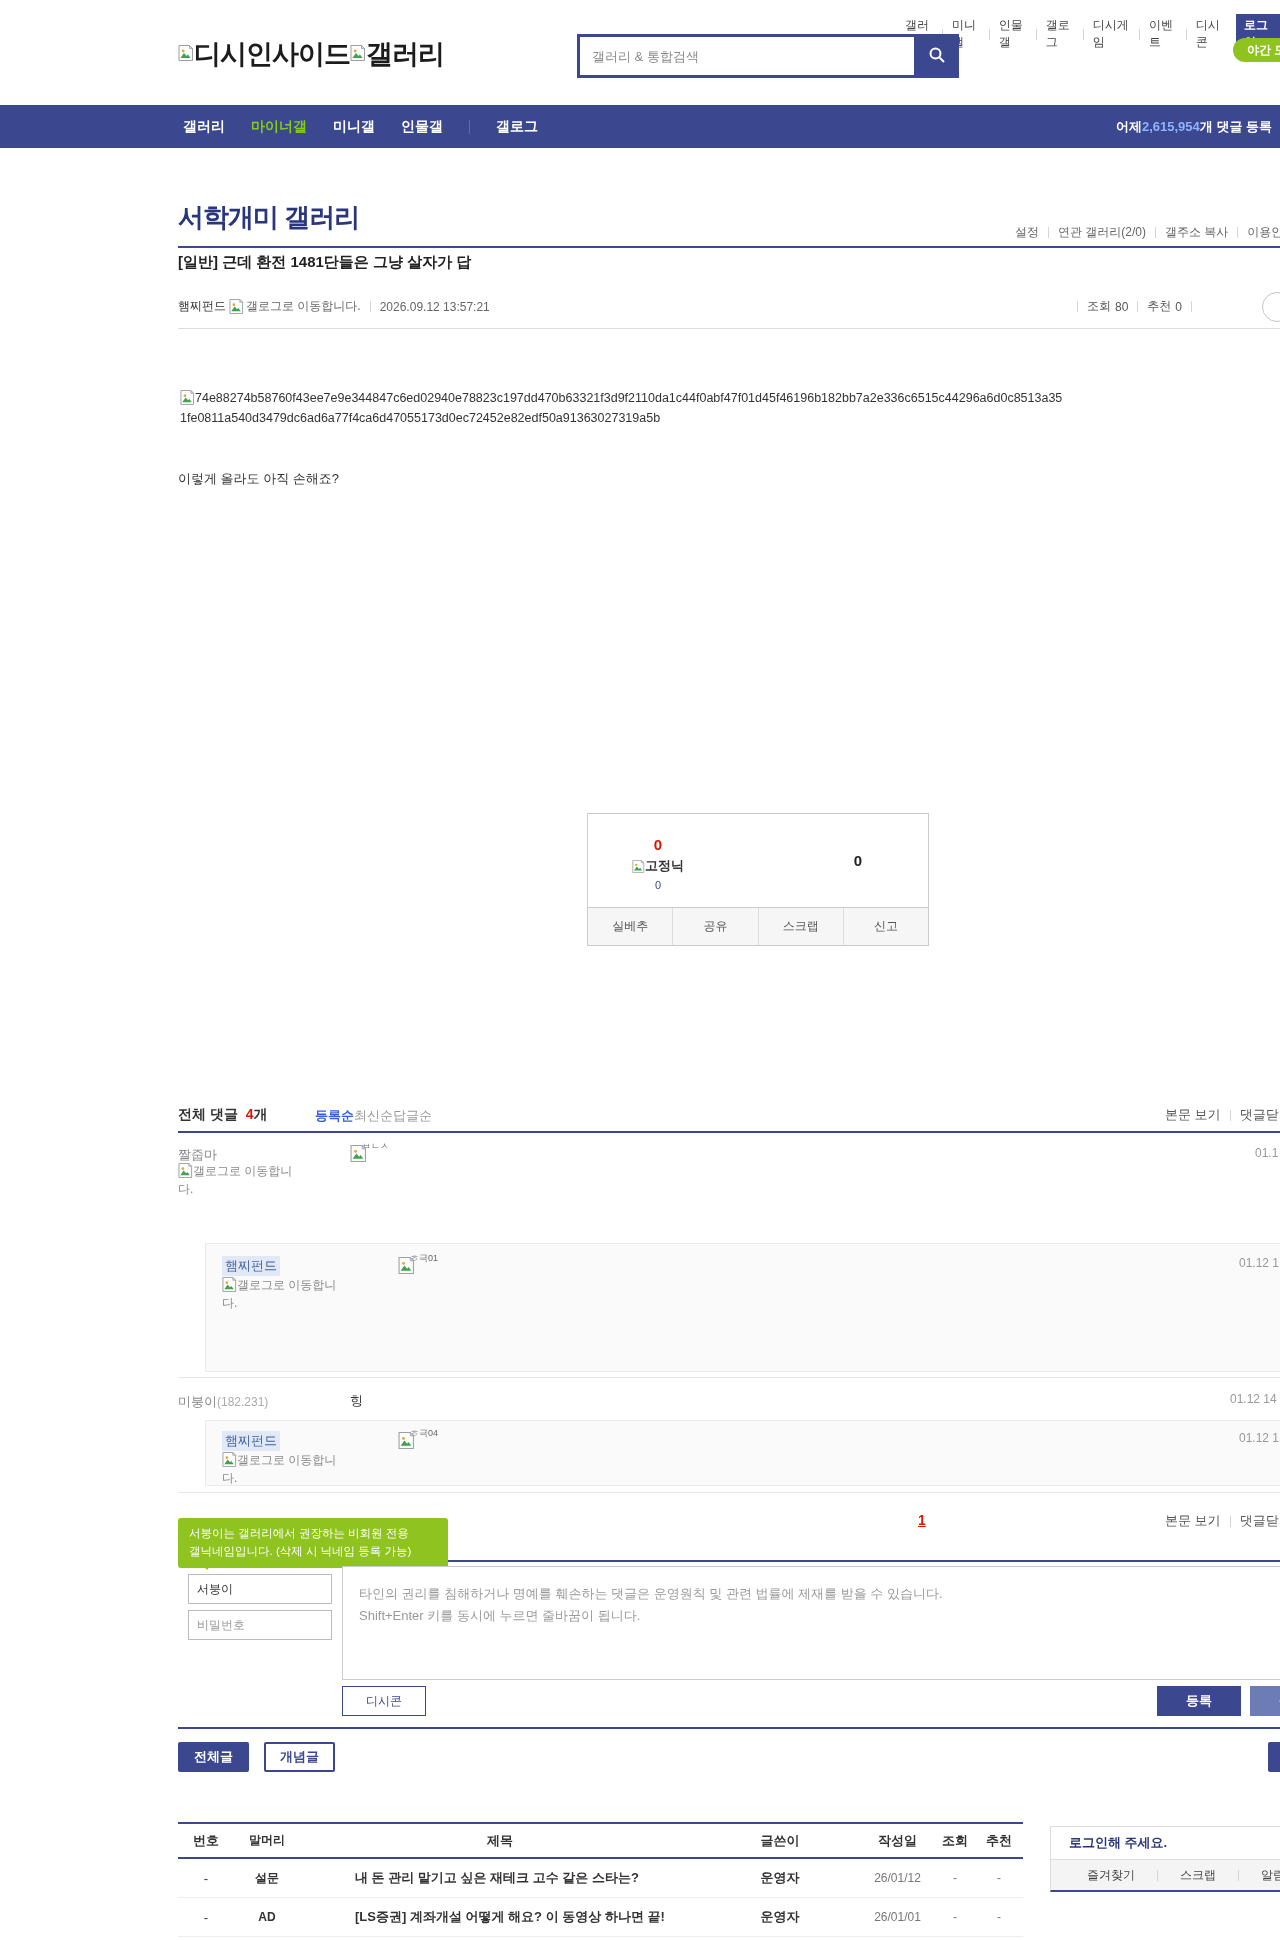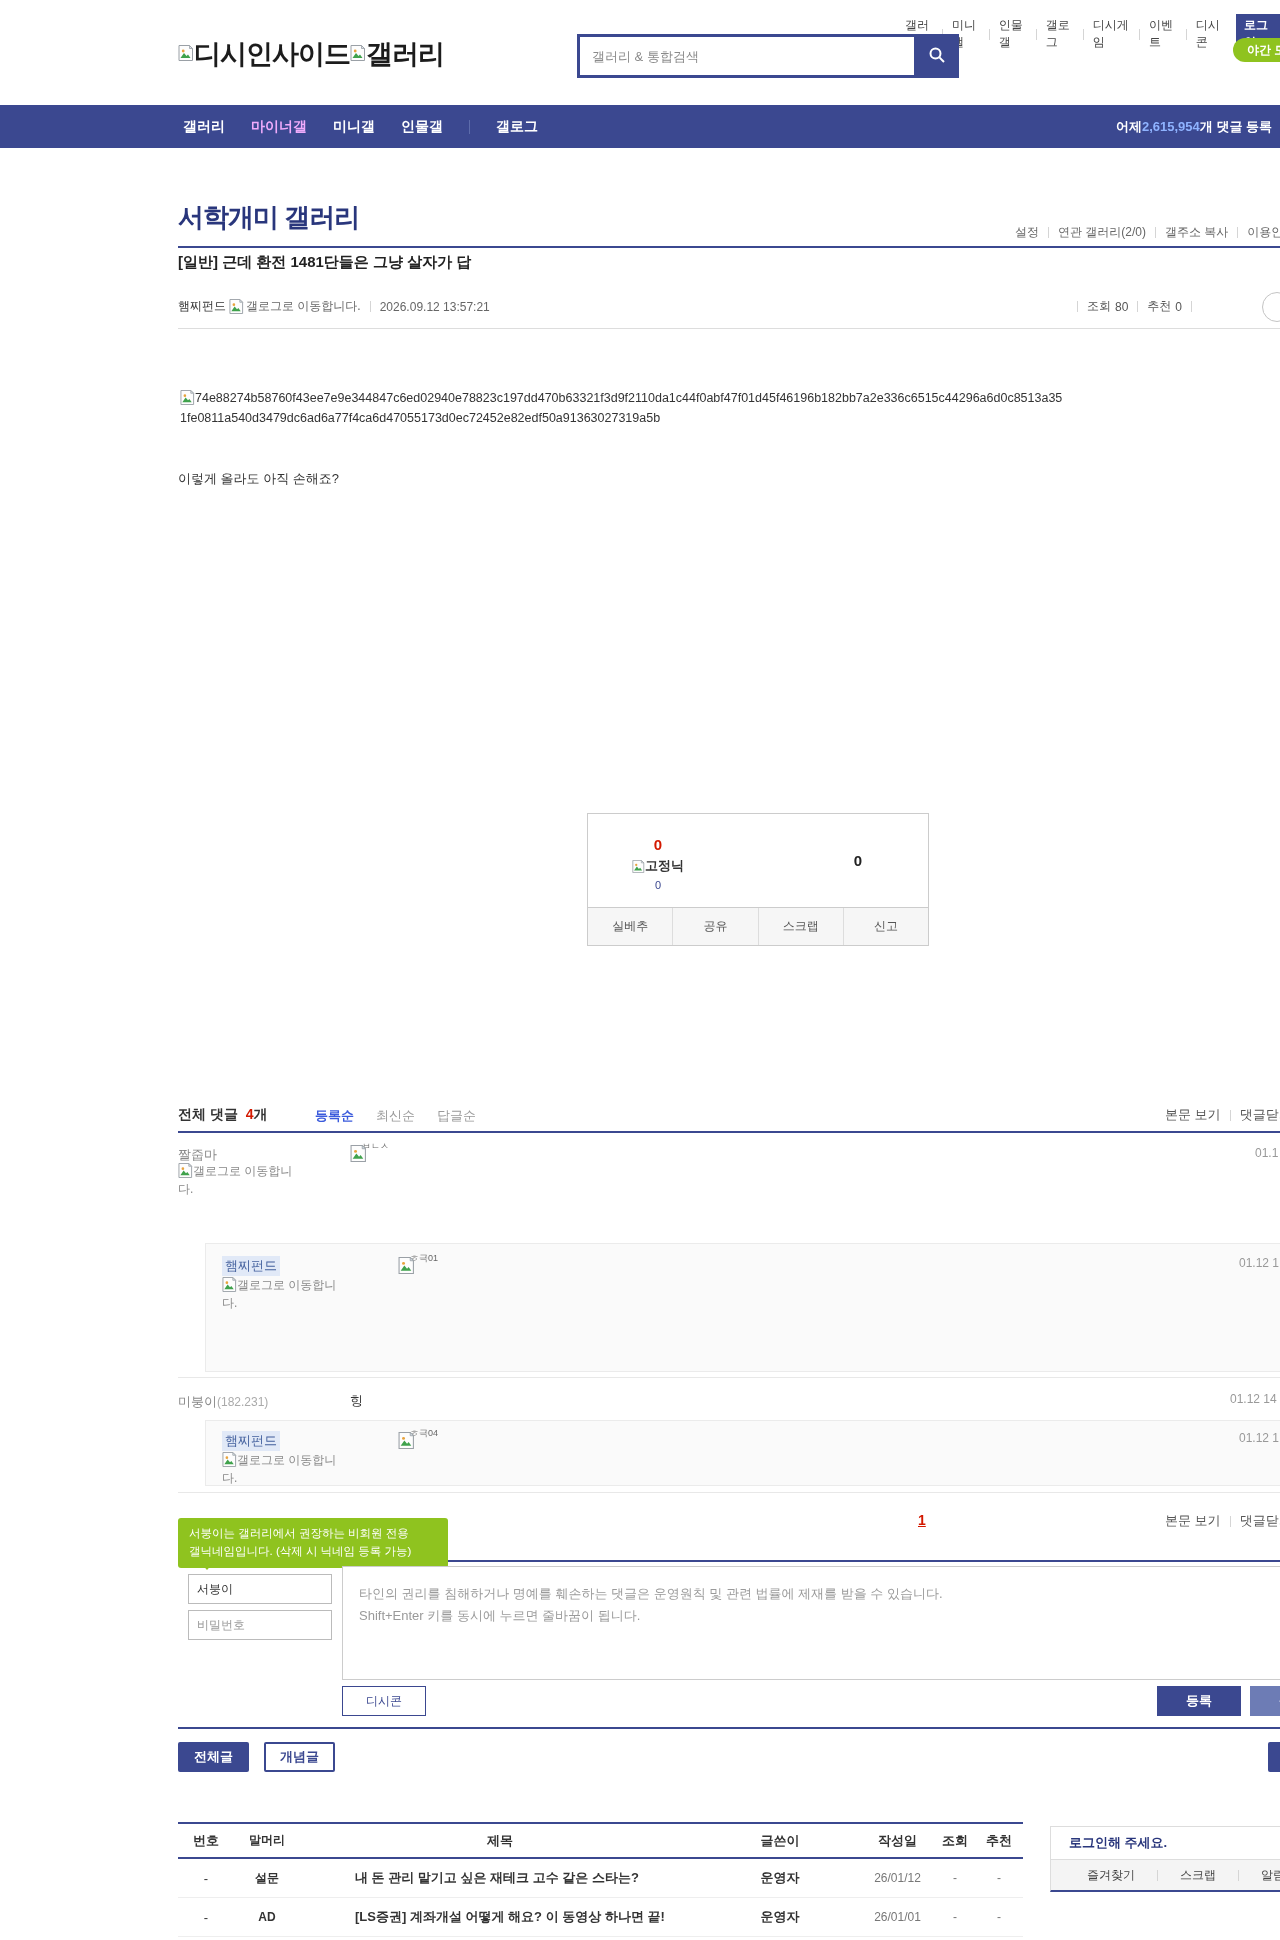--- a/index.html
+++ b/index.html
@@ -48,21 +48,21 @@
   .post-body{font-size:13px;color:#333;}
   
   .votebox{left:587px;top:813px;width:340px;height:131px;border:1px solid #ccc;}
   .vote-actions{position:absolute;left:0;bottom:0;width:100%;height:37px;background:#f6f6f6;
                 border-top:1px solid #ccc;display:flex;}
   .vote-actions div{flex:1;display:flex;align-items:center;justify-content:center;font-size:12px;
                     color:#555;cursor:pointer;border-left:1px solid #ddd;}
   .vote-actions div:first-child{border-left:none;}
   
   .cmt-head{font-size:14px;font-weight:bold;color:#333;}
-  .cmt-sorts{display:flex;gap:22px;font-size:13px;color:#999;}
+  .cmt-sorts{display:flex;font-size:13px;color:#999;}
   .cmt-actions{font-size:13px;color:#555;display:flex;align-items:center;white-space:nowrap;}
   .cmt-author{font-size:13px;color:#888;}
   .cmt-ip{font-size:12px;color:#aaa;}
   .gallogline{width:128px;font-size:12px;color:#888;line-height:1.5;}
   .cmt-time{font-size:12px;color:#999;white-space:nowrap;}
   .reply-panel{background:#fafafa;border:1px solid #ebebeb;}
   .writer-hl{background:#e1e9f7;color:#44619e;font-size:13px;padding:1px 3px;}
   .dccon-frag{font-size:9px;color:#666;}
   .cmt-text{font-size:13px;color:#333;}
   .page-num{font-size:14px;font-weight:bold;color:#d31900;text-decoration:underline;cursor:pointer;}
@@ -150,21 +150,21 @@
             <circle cx="7.5" cy="7.5" r="5" fill="none" stroke="#fff" stroke-width="2"></circle>
             <line x1="11.4" y1="11.4" x2="16" y2="16" stroke="#fff" stroke-width="2"></line>
           </svg>
       </span>
     </button>
   </div>
 
   <div class="abs navbar">
     <div class="items">
       <span>갤러리</span>
-      <span style="color:#f0abfc;font-family:Liberation Mono, monospace;">마이너갤</span>
+      <span style="color:#84cc16;font-family:Liberation Mono, monospace;">마이너갤</span>
       <span>미니갤</span>
       <span>인물갤</span>
       <span class="nav-sep"></span>
       <span>갤로그</span>
     </div>
     <div class="nav-stat">
       <span>어제 </span>
       <span style="color:#8fb3ff;">2,615,954</span>
       <span>개 댓글 등록</span>
     </div>

